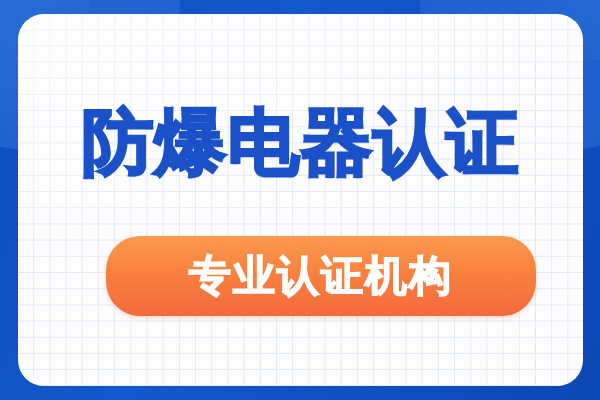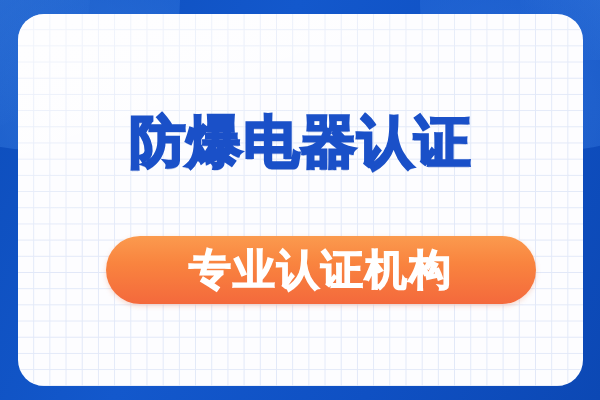--- a/index.html
+++ b/index.html
@@ -97,36 +97,36 @@
     justify-content: flex-start;
   }
 
   .headline {
     position: absolute;
     left: 0;
     right: 0;
     top: 86px;
     text-align: center;
     font-family: "Liberation Sans", "DejaVu Sans", sans-serif;
-    font-size: 56px;
+    font-size: 72px;
     line-height: 84px;
     font-weight: 700;
     color: #1a50c8;
     letter-spacing: 1px;
     white-space: nowrap;
     -webkit-text-stroke: 2.6px #1a50c8;
     text-shadow: 0 2px 0 rgba(15,60,165,0.30);
   }
 
   .badge {
     position: absolute;
     left: 88px;
     top: 222px;
     width: 430px;
-    height: 68px;
+    height: 80px;
     border-radius: 34px;
     background: linear-gradient(180deg, #fb9a4e 0%, #f9843f 40%, #f4693c 100%);
     display: flex;
     align-items: center;
     justify-content: center;
     box-shadow: 0 2px 5px rgba(230,110,60,0.25);
   }
   .badge-label {
     font-family: "Liberation Sans", "DejaVu Sans", sans-serif;
     font-size: 42px;

